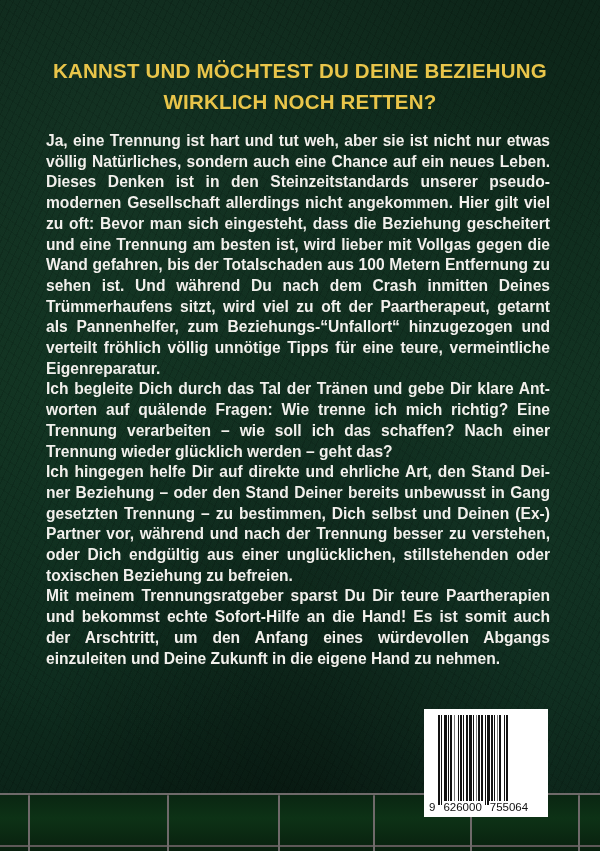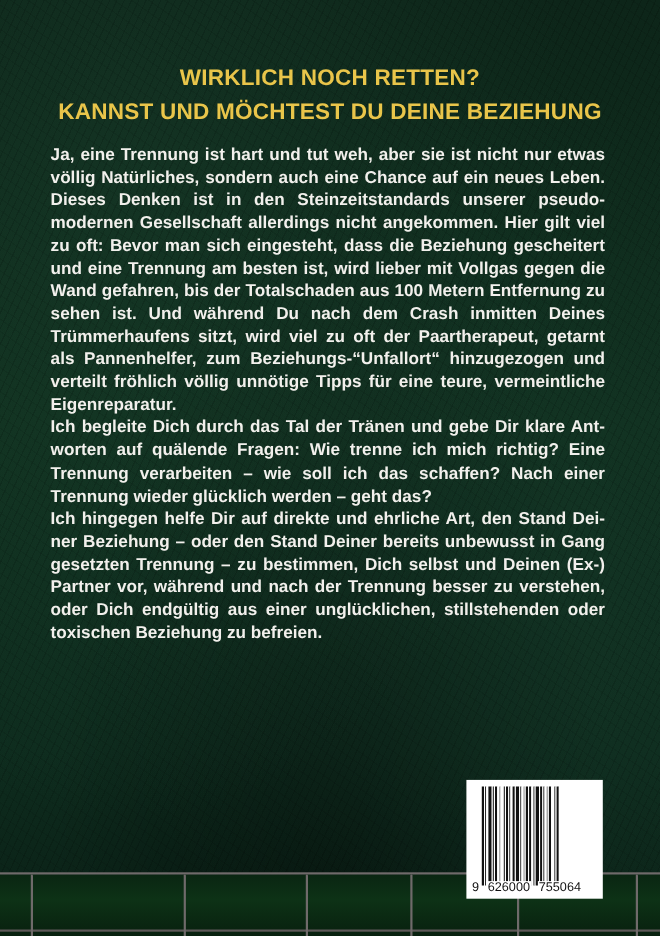--- a/index.html
+++ b/index.html
@@ -63,28 +63,29 @@
   <div class="bar" style="top:50px;"></div>
   <div class="post" style="left:28px;"></div>
   <div class="post" style="left:167px;"></div>
   <div class="post" style="left:278px;"></div>
   <div class="post" style="left:373px;"></div>
   <div class="post" style="left:470px;"></div>
   <div class="post" style="left:578px;"></div>
 </div>
 
 <div class="title">
+  <div>KANNST UND MÖCHTEST DU DEINE BEZIEHUNG</div>
   <div>WIRKLICH NOCH RETTEN?</div>
-  <div>KANNST UND MÖCHTEST DU DEINE BEZIEHUNG</div>
 </div>
 
 <div class="body-text">
   <p>Ja, eine Trennung ist hart und tut weh, aber sie ist nicht nur etwas völlig Natürliches, sondern auch eine Chance auf ein neues Le­ben. Dieses Denken ist in den Steinzeitstandards unserer pseudo­modernen Gesellschaft allerdings nicht angekommen. Hier gilt viel zu oft: Bevor man sich eingesteht, dass die Beziehung gescheitert und eine Trennung am besten ist, wird lieber mit Vollgas gegen die Wand gefahren, bis der Totalschaden aus 100 Metern Entfernung zu sehen ist. Und während Du nach dem Crash inmitten Deines Trümmerhaufens sitzt, wird viel zu oft der Paartherapeut, getarnt als Pannenhelfer, zum Beziehungs-“Unfallort“ hinzugezogen und verteilt fröhlich völlig unnötige Tipps für eine teure, vermeintliche Eigenreparatur.</p>
   <p>Ich begleite Dich durch das Tal der Tränen und gebe Dir klare Ant­worten auf quälende Fragen: Wie trenne ich mich richtig? Eine Tren­nung verarbeiten – wie soll ich das schaffen? Nach einer Trennung wieder glücklich werden – geht das?</p>
   <p>Ich hingegen helfe Dir auf direkte und ehrliche Art, den Stand Dei­ner Beziehung – oder den Stand Deiner bereits unbewusst in Gang gesetzten Trennung – zu bestimmen, Dich selbst und Deinen (Ex-) Partner vor, während und nach der Trennung besser zu verstehen, oder Dich endgültig aus einer unglücklichen, stillstehenden oder toxischen Beziehung zu befreien.</p>
+  <p>Mit meinem Trennungsratgeber sparst Du Dir teure Paartherapien und bekommst echte Sofort-Hilfe an die Hand! Es ist somit auch der Arschtritt, um den Anfang eines würdevollen Abgangs einzuleiten und Deine Zukunft in die eigene Hand zu nehmen.</p>
 </div>
 
 <div class="barcode">
   <div class="bars" id="bars">
       <span style="width: 2px; background: rgb(17, 17, 17);"></span>
       <span style="width: 1px; background: rgb(255, 255, 255);"></span>
       <span style="width: 1px; background: rgb(17, 17, 17);"></span>
       <span style="width: 2px; background: rgb(255, 255, 255);"></span>
       <span style="width: 3px; background: rgb(17, 17, 17);"></span>
       <span style="width: 1px; background: rgb(255, 255, 255);"></span>

